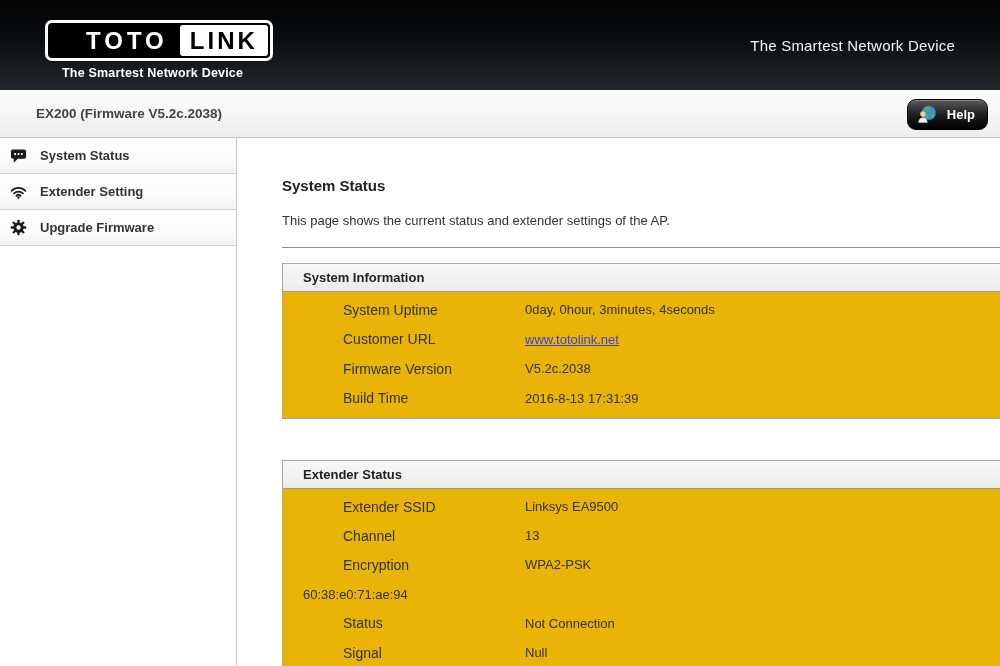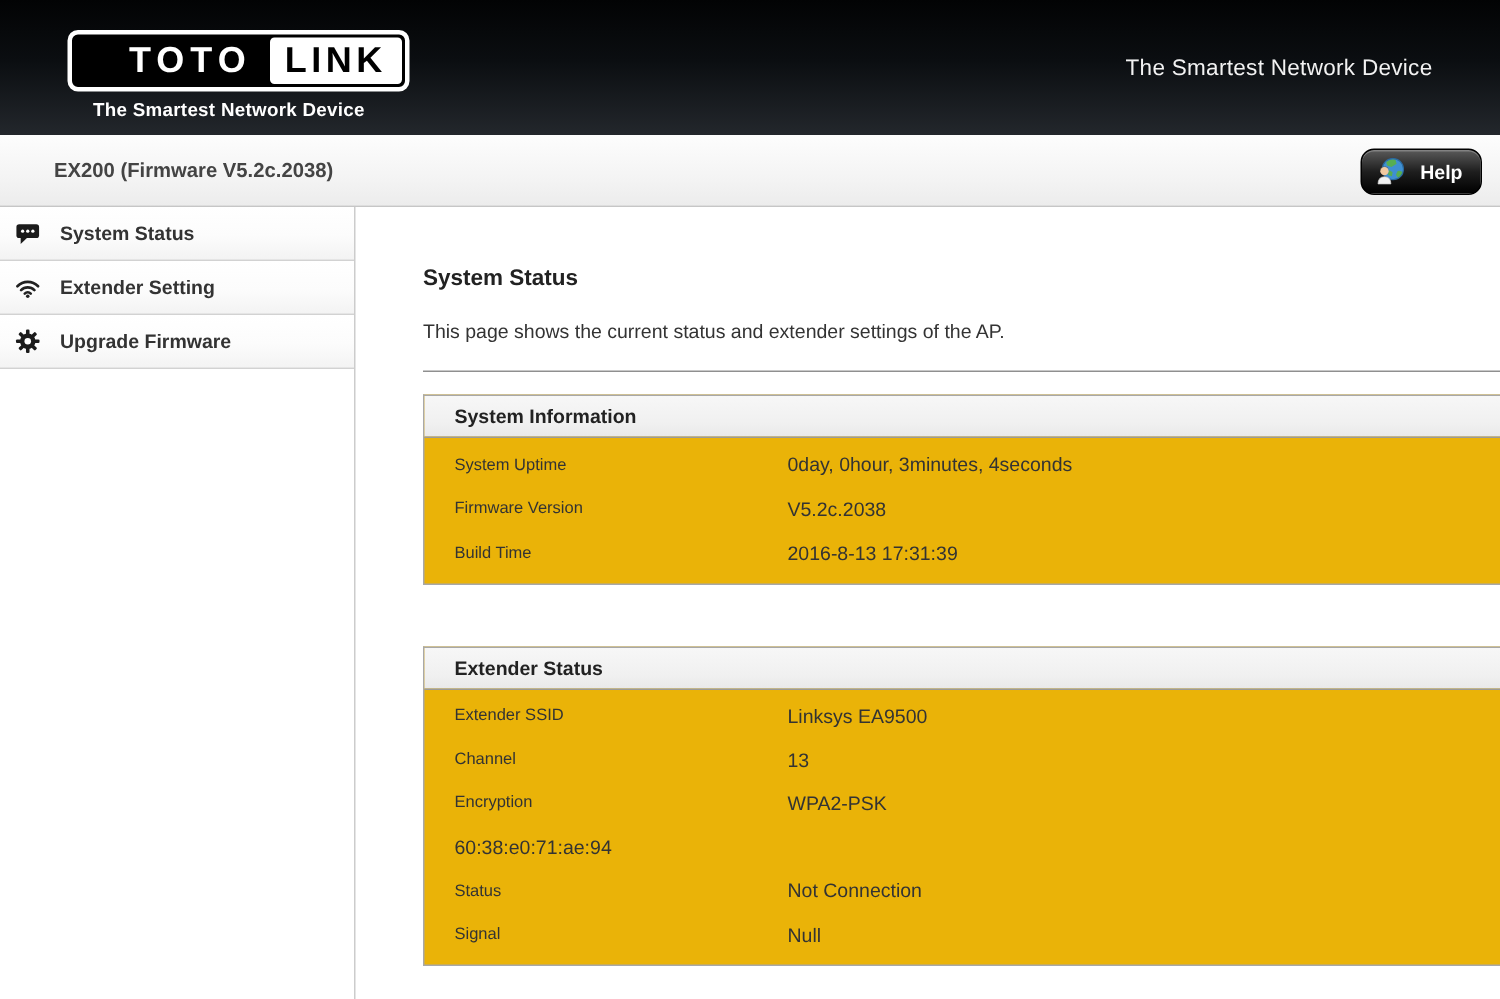--- a/index.html
+++ b/index.html
@@ -171,21 +171,21 @@
   }
   .tbl-body { padding: 3px 0 5px 0; }
   .tbl-row {
     display: grid;
     grid-template-columns: 222px auto;
     padding-left: 20px;
     align-items: center;
   }
   .tbl-1 .tbl-row { height: 29.5px; }
   .tbl-2 .tbl-row { height: 29.2px; }
-  .tbl-row .cell-label { font-size: 11px; color: #333333; }
+  .tbl-row .cell-label { font-size: 14px; color: #333333; margin-left: 40px; }
   .tbl-row .cell-value { font-size: 13px; color: #333333; }
   .cell-value a {
     color: #4040d8;
     text-decoration: underline;
   }
 </style>
 </head>
 <body>
 
 <div class="topbar">
@@ -288,20 +288,24 @@
     <hr class="rule">
 
     <div class="info-table tbl-1">
       <div class="tbl-header">System Information</div>
       <div class="tbl-body">
         <div class="tbl-row">
           <span class="cell-label">System Uptime</span>
           <span class="cell-value">0day, 0hour, 3minutes, 4seconds</span>
         </div>
         <div class="tbl-row">
+          <span class="cell-label">Customer URL</span>
+          <span class="cell-value"><a href="#">www.totolink.net</a></span>
+        </div>
+        <div class="tbl-row">
           <span class="cell-label">Firmware Version</span>
           <span class="cell-value">V5.2c.2038</span>
         </div>
         <div class="tbl-row">
           <span class="cell-label">Build Time</span>
           <span class="cell-value">2016-8-13 17:31:39</span>
         </div>
       </div>
     </div>
 

